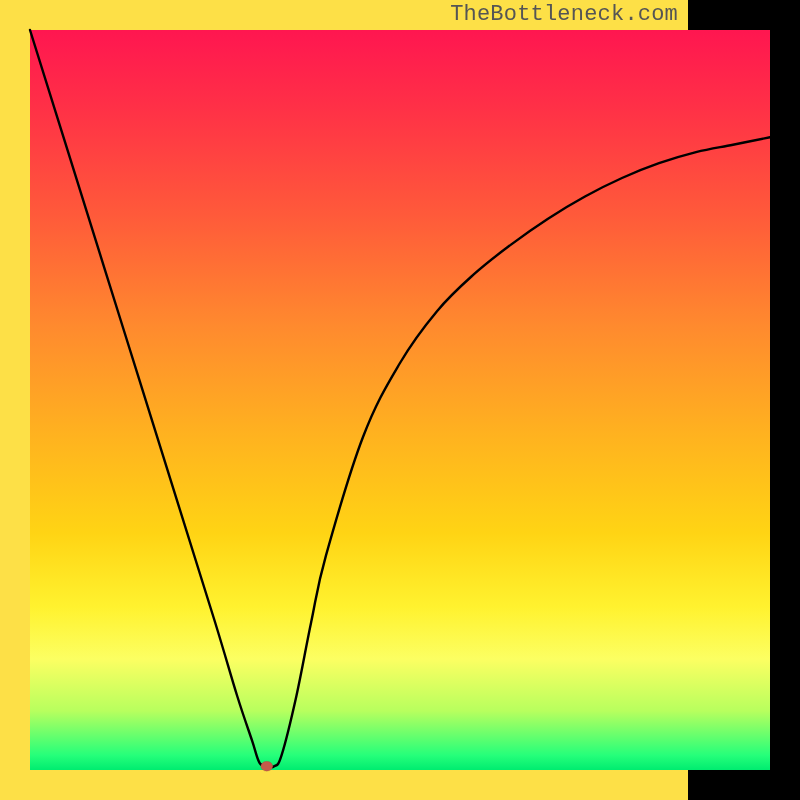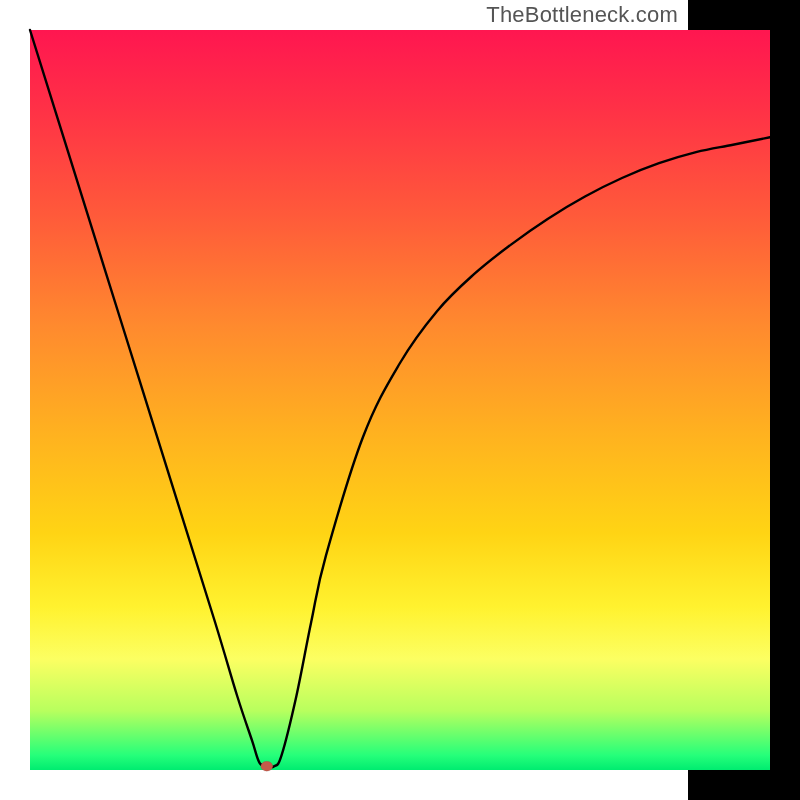--- a/index.html
+++ b/index.html
@@ -8,21 +8,22 @@
     width: 800px;
     height: 800px;
     background: #000;
     font-family: Arial, Helvetica, sans-serif;
     overflow: hidden;
   }
   .frame {
     position: relative;
     width: 688px;
     height: 800px;
-    background: #ffffff;
+    background: #fde047;
+    font-family: Liberation Mono, monospace;
   }
   .watermark {
     position: absolute;
     top: 2px;
     right: 10px;
     color: #555;
     font-size: 22px;
     font-weight: 500;
     letter-spacing: 0.2px;
     z-index: 20;

